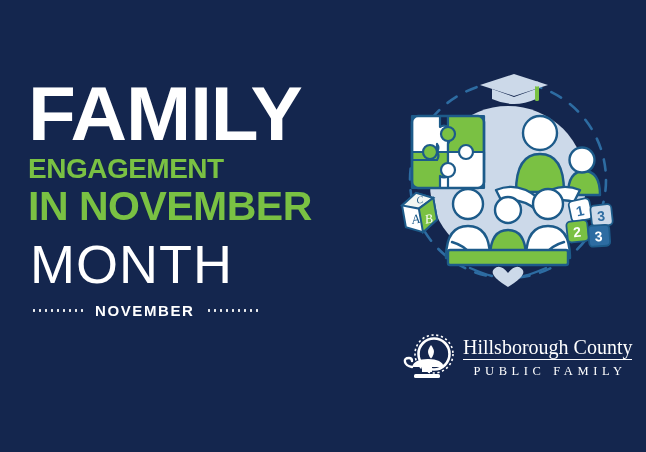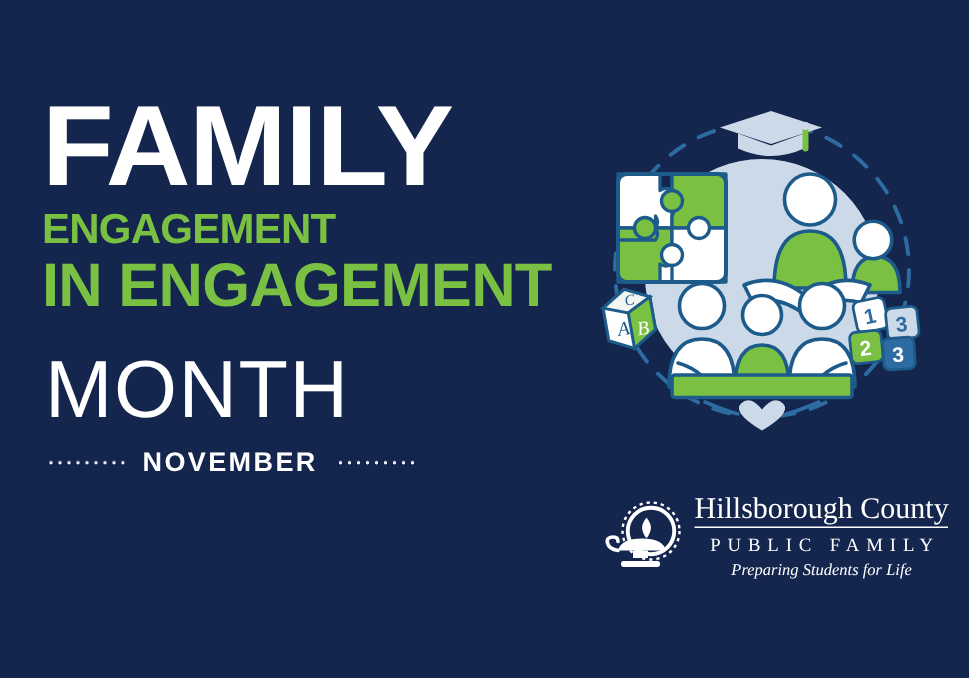--- a/index.html
+++ b/index.html
@@ -8,21 +8,21 @@
     background:#14264e;
     font-family:"Liberation Sans", sans-serif;
     -webkit-font-smoothing:antialiased;
   }
   #poster{
     position:relative;width:646px;height:452px;background:#14264e;overflow:hidden;
   }
 
   
   #headline{
-    position:absolute;left:28px;top:62px;width:380px;
+    position:absolute;left:28px;top:78px;width:380px;
   }
   .line-family{
     font-family:"Liberation Sans", sans-serif;
     font-weight:700;
     font-size:76px;
     line-height:0.95;
     letter-spacing:-1px;
     color:#ffffff;
     white-space:nowrap;
     transform:scaleX(1.03);
@@ -53,39 +53,39 @@
     transform-origin:left center;
   }
   .line-month{
     font-family:"Liberation Sans", sans-serif;
     font-weight:300;
     font-size:54px;
     line-height:1.05;
     letter-spacing:1px;
     color:#ffffff;
     white-space:nowrap;
-    margin-top:20px;
+    margin-top:8px;
     margin-left:2px;
   }
   
   #november-row{
     display:flex;align-items:center;gap:12px;
     margin-top:10px;margin-left:3px;width:250px;
   }
   .dot-rule{
     height:3px;flex:0 0 auto;width:52px;
     background-image:radial-gradient(circle, #ffffff 0 1.1px, transparent 1.3px);
     background-size:6px 3px;background-repeat:repeat-x;
     background-position:0 center;
     opacity:.92;
   }
   .dot-rule.right{width:52px;}
   .november-text{
     font-family:"Liberation Sans", sans-serif;
-    font-weight:700;font-size:18px;letter-spacing:1.6px;color:#ffffff;
+    font-weight:700;font-size:15px;letter-spacing:1.6px;color:#ffffff;
     white-space:nowrap;
   }
 
   
   #illustration{
     position:absolute;left:392px;top:62px;width:232px;height:232px;
   }
   #illustration svg{display:block;width:232px;height:232px;}
 
   
@@ -116,21 +116,21 @@
   }
 </style>
 </head>
 <body>
 
 <div id="poster">
 
   <div id="headline">
     <div class="line-family">FAMILY</div>
     <div class="line-engagement">ENGAGEMENT</div>
-    <div class="line-ineducation">IN ENGAGEMENT</div>
+    <div class="line-ineducation">IN NOVEMBER</div>
     <div class="line-month">MONTH</div>
 
     <div id="november-row">
       <span class="dot-rule left"></span>
       <span class="november-text">NOVEMBER</span>
       <span class="dot-rule right"></span>
     </div>
   </div>
 
   <div id="illustration">
@@ -254,17 +254,16 @@
         <path d="M12 33 q2 -8 16 -8 q14 0 16 8 Z" fill="#ffffff"></path>
         <path d="M12 33 q-6 -1 -7 -5 q-1 -4 4 -4 q3 0 3 3" fill="none" stroke="#ffffff" stroke-width="2.4" stroke-linecap="round"></path>
         <rect x="22" y="33" width="10" height="5" fill="#ffffff"></rect>
         <path d="M14 42 q13 -4 26 0 Z" fill="#ffffff"></path>
         <rect x="14" y="40" width="26" height="4" rx="1.6" fill="#ffffff"></rect>
       </svg>
     </span>
     <span id="logo-text">
       <span class="logo-l1">Hillsborough County</span>
       <span class="logo-l2">PUBLIC FAMILY</span>
-      <span class="logo-l3">Preparing Students for Life</span>
     </span>
   </div>
 
 </div>
 
 </body></html>

